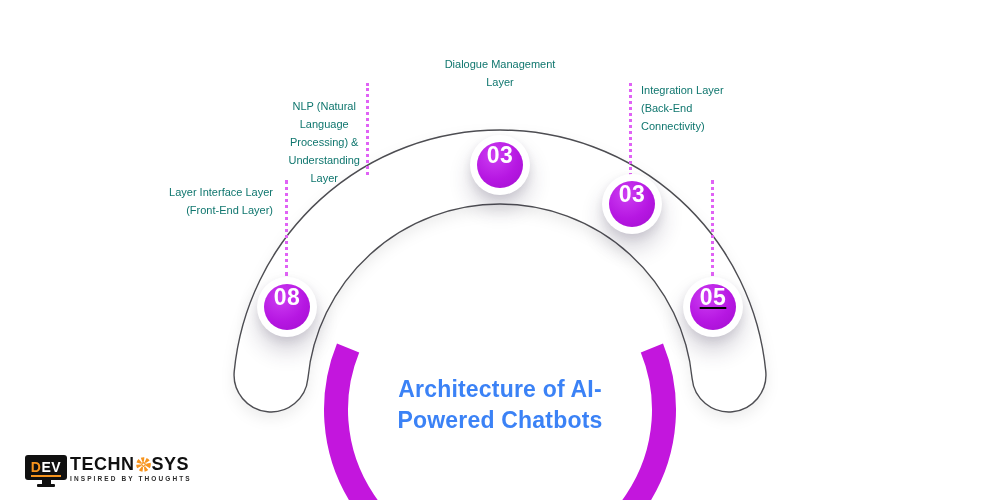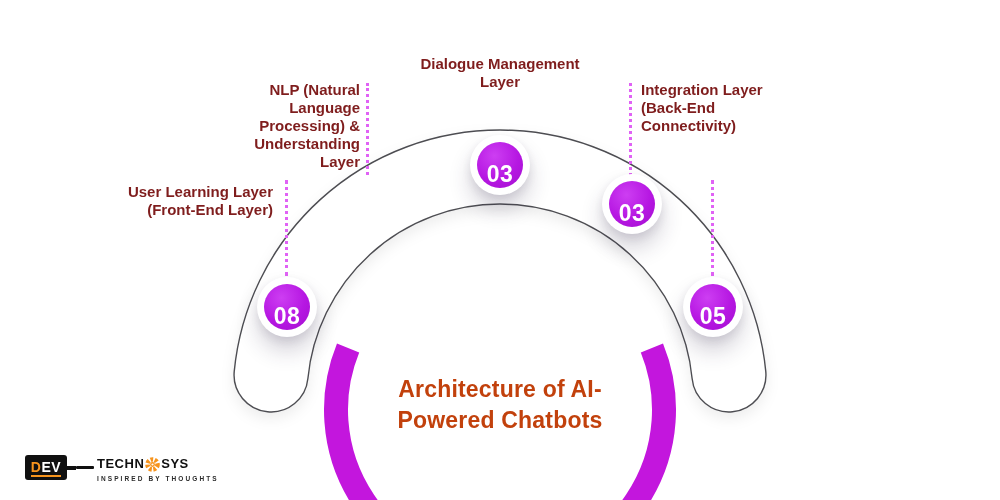--- a/index.html
+++ b/index.html
@@ -15,64 +15,63 @@
     border-left:3px dotted #e062f5;
   }
   .step-circle{
     position:absolute;width:60px;height:60px;border-radius:50%;
     background:#ffffff;z-index:3;display:flex;align-items:center;justify-content:center;
     box-shadow:0 14px 22px rgba(45,35,70,.20), 0 4px 8px rgba(45,35,70,.10);
   }
   .step-inner{
     width:46px;height:46px;border-radius:50%;
     background:radial-gradient(circle at 38% 30%, #cd3ef2 0%, #b617e2 55%, #a30ecf 100%);
-    display:flex;align-items:flex-end;justify-content:center;
+    display:flex;align-items:flex-start;justify-content:center;
   }
   .step-number{
     color:#ffffff;font-size:23px;font-weight:bold;letter-spacing:0.5px;
   }
   .step-label{
-    position:absolute;z-index:2;font-size:15px;line-height:18px;color:#7f1d1d;
+    position:absolute;z-index:2;font-size:11px;line-height:18px;color:#0f766e;
     white-space:pre-line;
-    font-weight:bold;
   }
   #label-1{right:727px;top:183px;text-align:right;}
-  #label-2{right:640px;top:81px;text-align:right;}
+  #label-2{right:640px;top:97px;text-align:center;}
   #label-3{left:350px;width:300px;top:55px;text-align:center;}
   #label-4{left:641px;top:81px;text-align:left;}
   #label-5{left:723px;top:183px;text-align:left;}
   #conn-1{left:285px;top:180px;height:96px;}
   #conn-2{left:366px;top:83px;height:92px;}
   #conn-4{left:629px;top:83px;height:93px;}
   #conn-5{left:711px;top:180px;height:96px;}
   #circle-1{left:257px;top:277px;}
   #circle-2{left:338px;top:175px;}
   #circle-3{left:470px;top:135px;}
   #circle-4{left:602px;top:174px;}
-  #circle-5{left:683px;top:277px;}
+  #circle-5{left:683px;top:277px;text-decoration:underline;}
   .center-title{
     position:absolute;left:330px;top:374px;width:340px;z-index:2;
     text-align:center;font-size:23px;line-height:31px;font-weight:600;
-    color:#c2410c;white-space:pre-line;letter-spacing:0.2px;
+    color:#3b82f6;white-space:pre-line;letter-spacing:0.2px;
   }
   .logo{position:absolute;left:25px;top:455px;z-index:4;}
   .logo-row{display:flex;align-items:flex-start;}
-  .logo-monitor{display:flex;flex-direction:row;align-items:center;}
+  .logo-monitor{display:flex;flex-direction:column;align-items:center;}
   .logo-screen{
     width:42px;height:25px;background:#101010;border-radius:3px;
     display:flex;align-items:center;justify-content:center;
   }
   .logo-dev{font-size:14px;font-weight:bold;letter-spacing:0.5px;
     border-bottom:2px solid #f7941d;line-height:16px;}
   .logo-dev .d{color:#f7941d;}
   .logo-dev .ev{color:#ffffff;}
   .logo-stand{width:9px;height:4px;background:#101010;}
   .logo-base{width:18px;height:2.5px;background:#101010;border-radius:1px;}
   .logo-right{margin-left:3px;}
-  .logo-wordmark{display:flex;align-items:center;font-size:13px;font-weight:bold;
+  .logo-wordmark{display:flex;align-items:center;font-size:18px;font-weight:bold;
     color:#101010;letter-spacing:0.5px;line-height:18px;}
   .logo-gear{margin:0 1px;display:block;}
   .logo-tagline{font-size:6.5px;font-weight:bold;color:#2b2b2b;letter-spacing:2.1px;
     margin-top:2px;}
 </style>
 </head>
 <body>
 
 <div class="stage">
 
@@ -83,21 +82,21 @@
              A 193 193 0 0 0 307.89 378.50
              A 37 37 0 0 1 234.23 371.41 Z"></path>
     <path class="ring" d="M 348.1 347.9 A 164 164 0 1 0 651.9 347.9"></path>
   </svg>
 
   <div class="dotted" id="conn-1"></div>
   <div class="dotted" id="conn-2"></div>
   <div class="dotted" id="conn-4"></div>
   <div class="dotted" id="conn-5"></div>
 
-  <div class="step-label" id="label-1">User Learning Layer
+  <div class="step-label" id="label-1">Layer Interface Layer
 (Front-End Layer)</div>
   <div class="step-label" id="label-2">NLP (Natural
 Language
 Processing) &amp;
 Understanding
 Layer</div>
   <div class="step-label" id="label-3">Dialogue Management
 Layer</div>
   <div class="step-label" id="label-4">Integration Layer
 (Back-End

